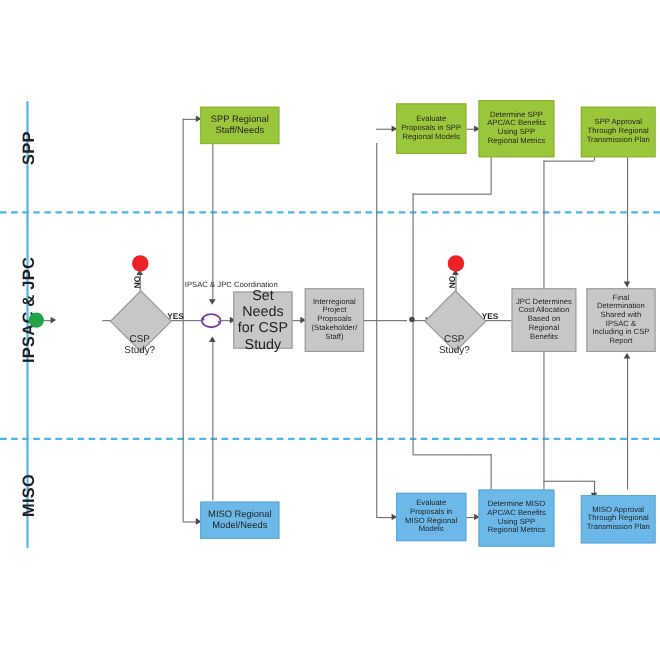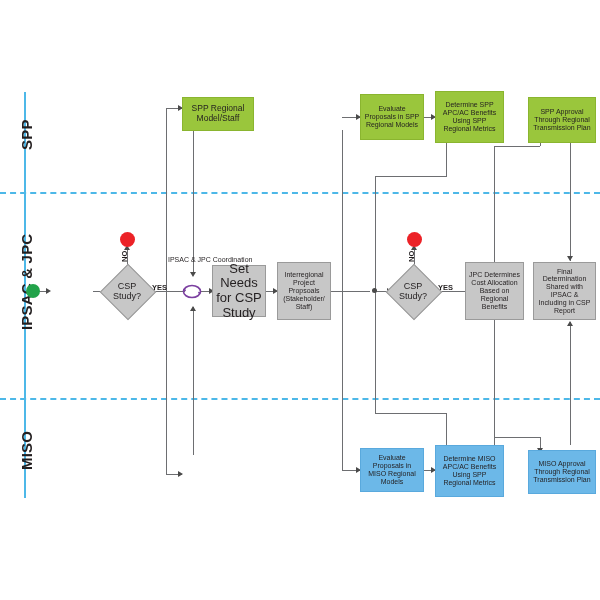--- a/index.html
+++ b/index.html
@@ -69,20 +69,21 @@
   .diamond-text {
     position: absolute;
     display: flex;
     align-items: center;
     justify-content: flex-end;
     text-align: center;
     line-height: 1.15;
     color: #231f20;
     z-index: 5;
     pointer-events: none;
+    margin-top: 22px;
   }
   .terminator {
     position: absolute;
     border-radius: 50%;
     z-index: 6;
   }
   .t-start { background: #22a34a; }
   .t-stop  { background: #ec2227; }
   
   .seg {
@@ -244,35 +245,38 @@
 
   <div class="node n-gray" style="left:465px; top:262px; width:59px; height:58px; font-size:7px;">
     <span>JPC Determines Cost Allocation Based on Regional Benefits</span>
   </div>
 
   <div class="node n-gray" style="left:533px; top:262px; width:63px; height:58px; font-size:7px;">
     <span>Final Determination Shared with IPSAC &amp; Including in CSP Report</span>
   </div>
 
   <div class="node n-green" style="left:182px; top:97px; width:72px; height:34px; font-size:8.5px;">
-    <span>SPP Regional Model/Staff</span>
+    <span>SPP Regional Staff/Needs</span>
   </div>
 
   <div class="node n-green" style="left:360px; top:94px; width:64px; height:46px; font-size:7px;">
     <span>Evaluate Proposals in SPP Regional Models</span>
   </div>
 
   <div class="node n-green" style="left:435px; top:91px; width:69px; height:52px; font-size:7px;">
     <span>Determine SPP APC/AC Benefits Using SPP Regional Metrics</span>
   </div>
 
   <div class="node n-green" style="left:528px; top:97px; width:68px; height:46px; font-size:7px;">
     <span>SPP Approval Through Regional Transmission Plan</span>
   </div>
 
+  <div class="node n-blue" style="left:182px; top:456px; width:72px; height:34px; font-size:8.5px;">
+    <span>MISO Regional Model/Needs</span>
+  </div>
 
   <div class="node n-blue" style="left:360px; top:448px; width:64px; height:44px; font-size:7px;">
     <span>Evaluate Proposals in MISO Regional Models</span>
   </div>
 
   <div class="node n-blue" style="left:435px; top:445px; width:69px; height:52px; font-size:7px;">
     <span>Determine MISO APC/AC Benefits Using SPP Regional Metrics</span>
   </div>
 
   <div class="node n-blue" style="left:528px; top:450px; width:68px; height:44px; font-size:7px;">

